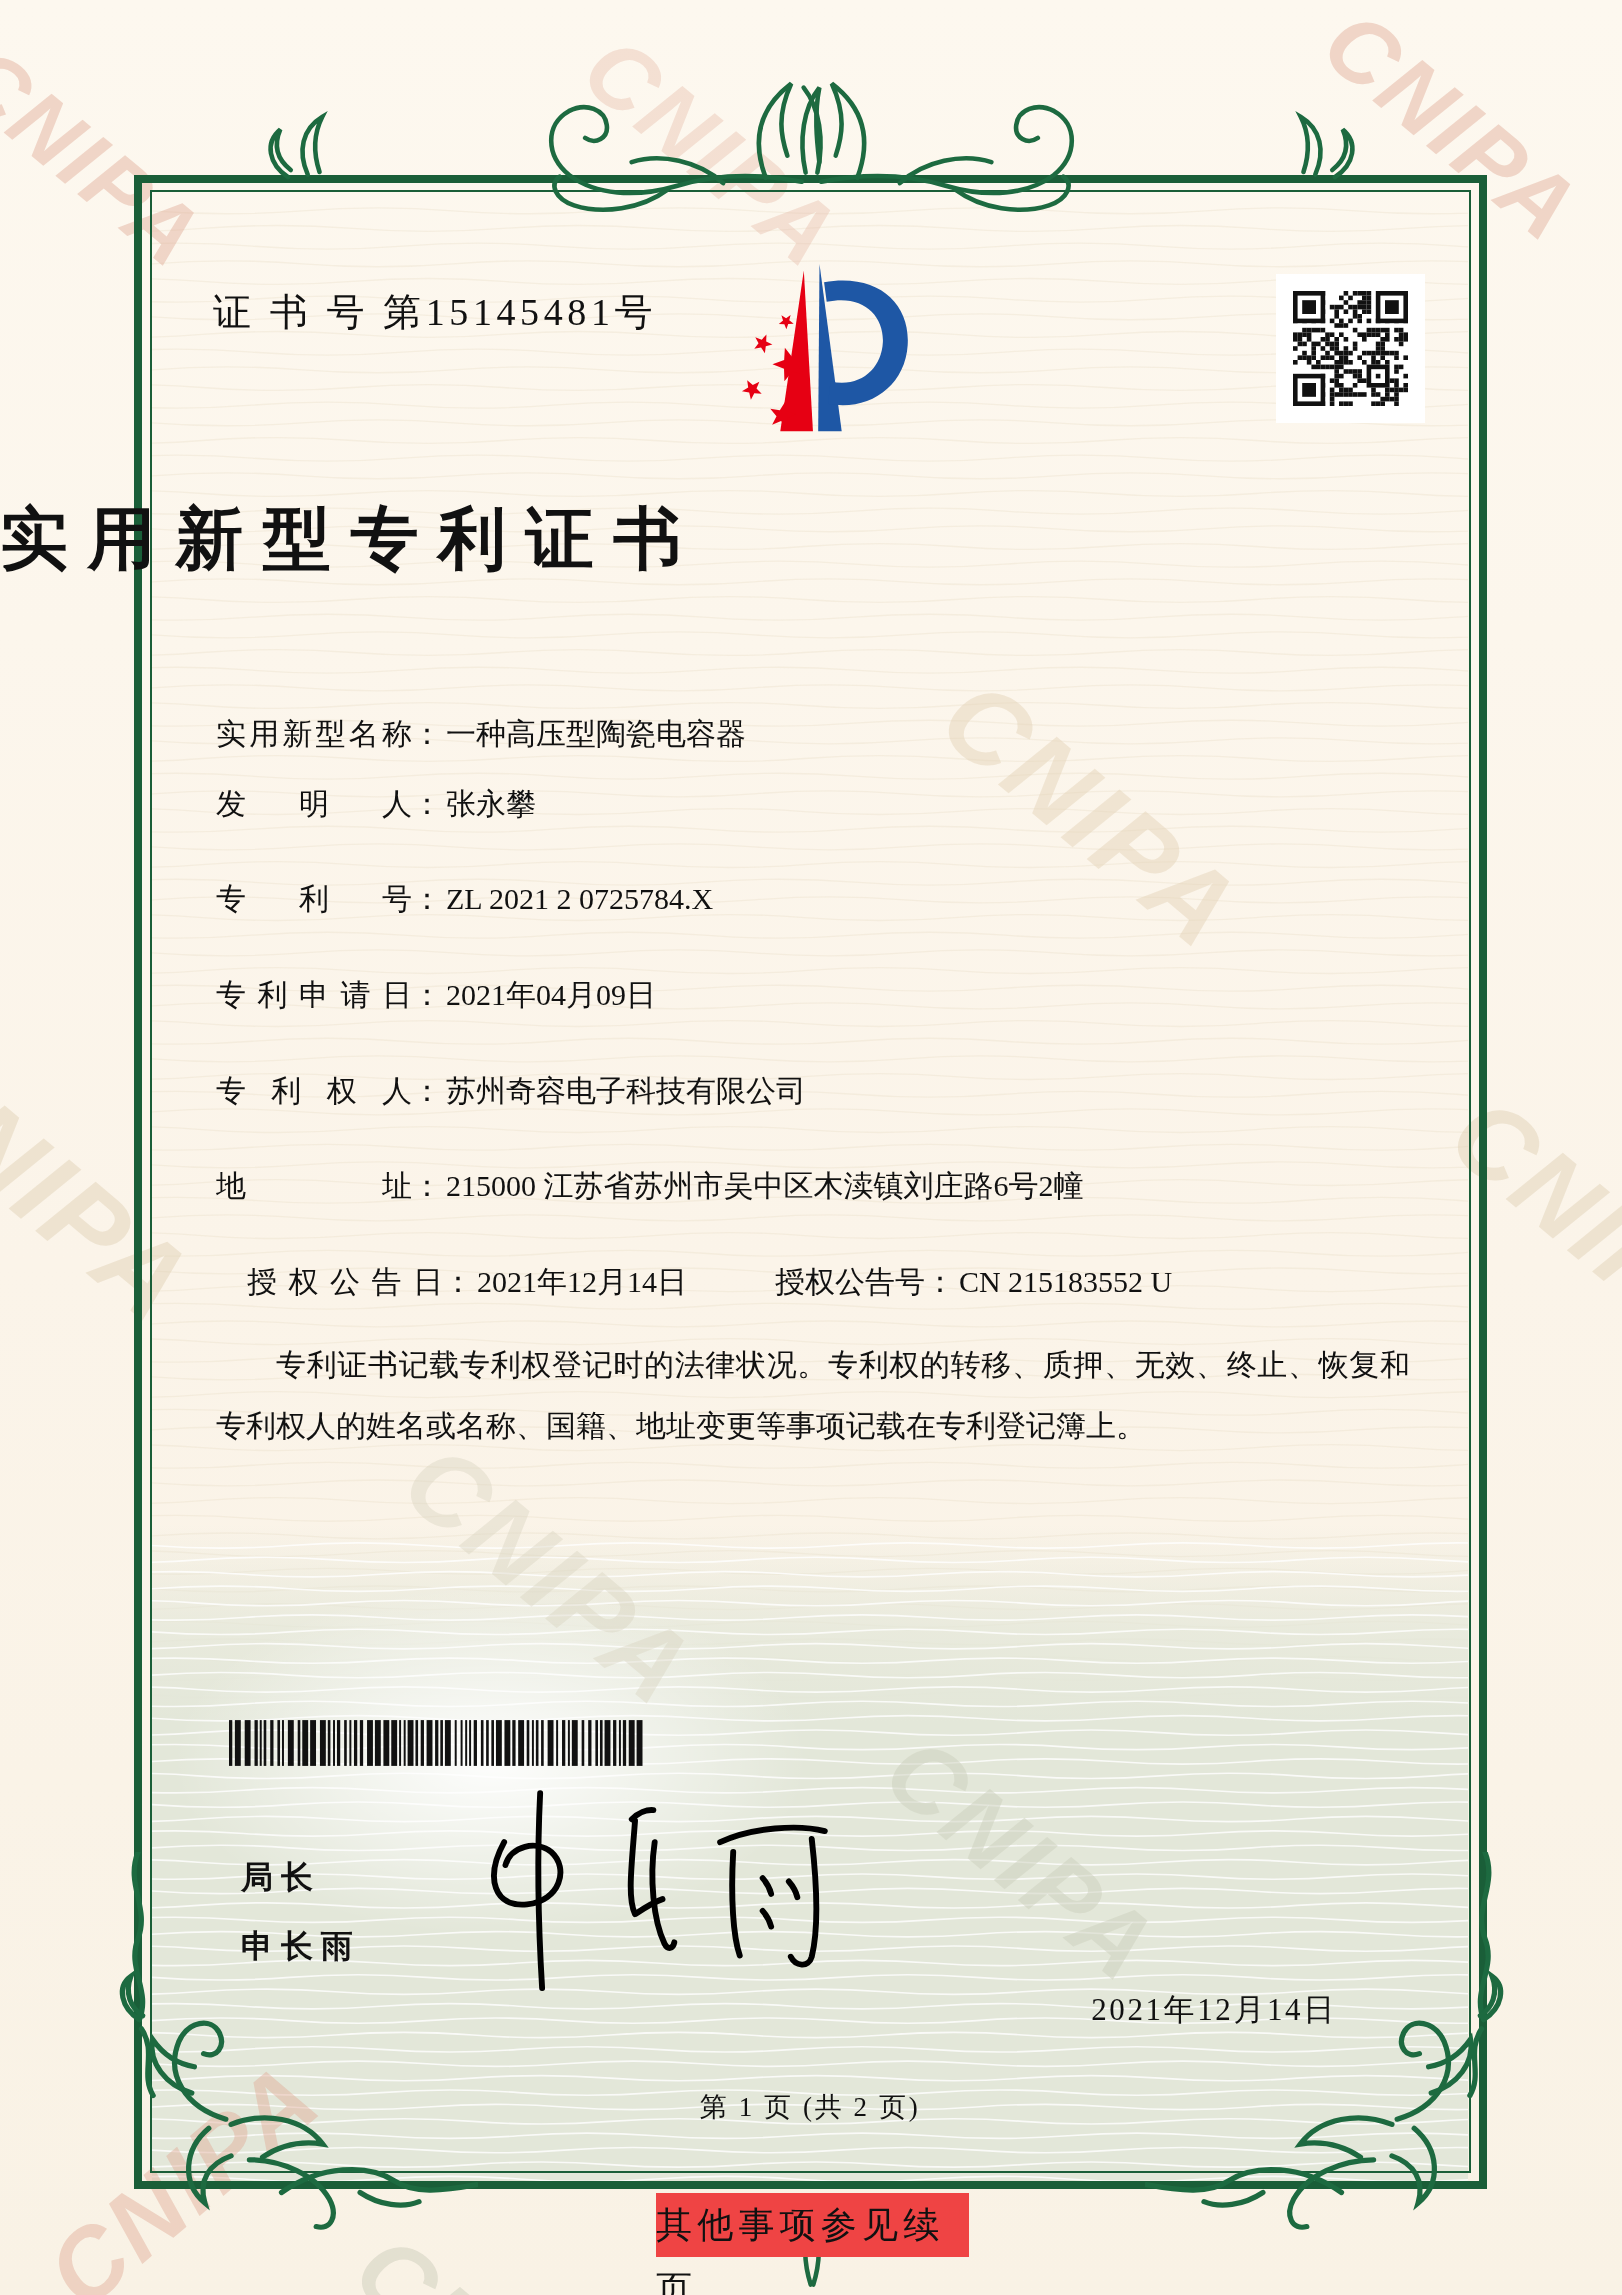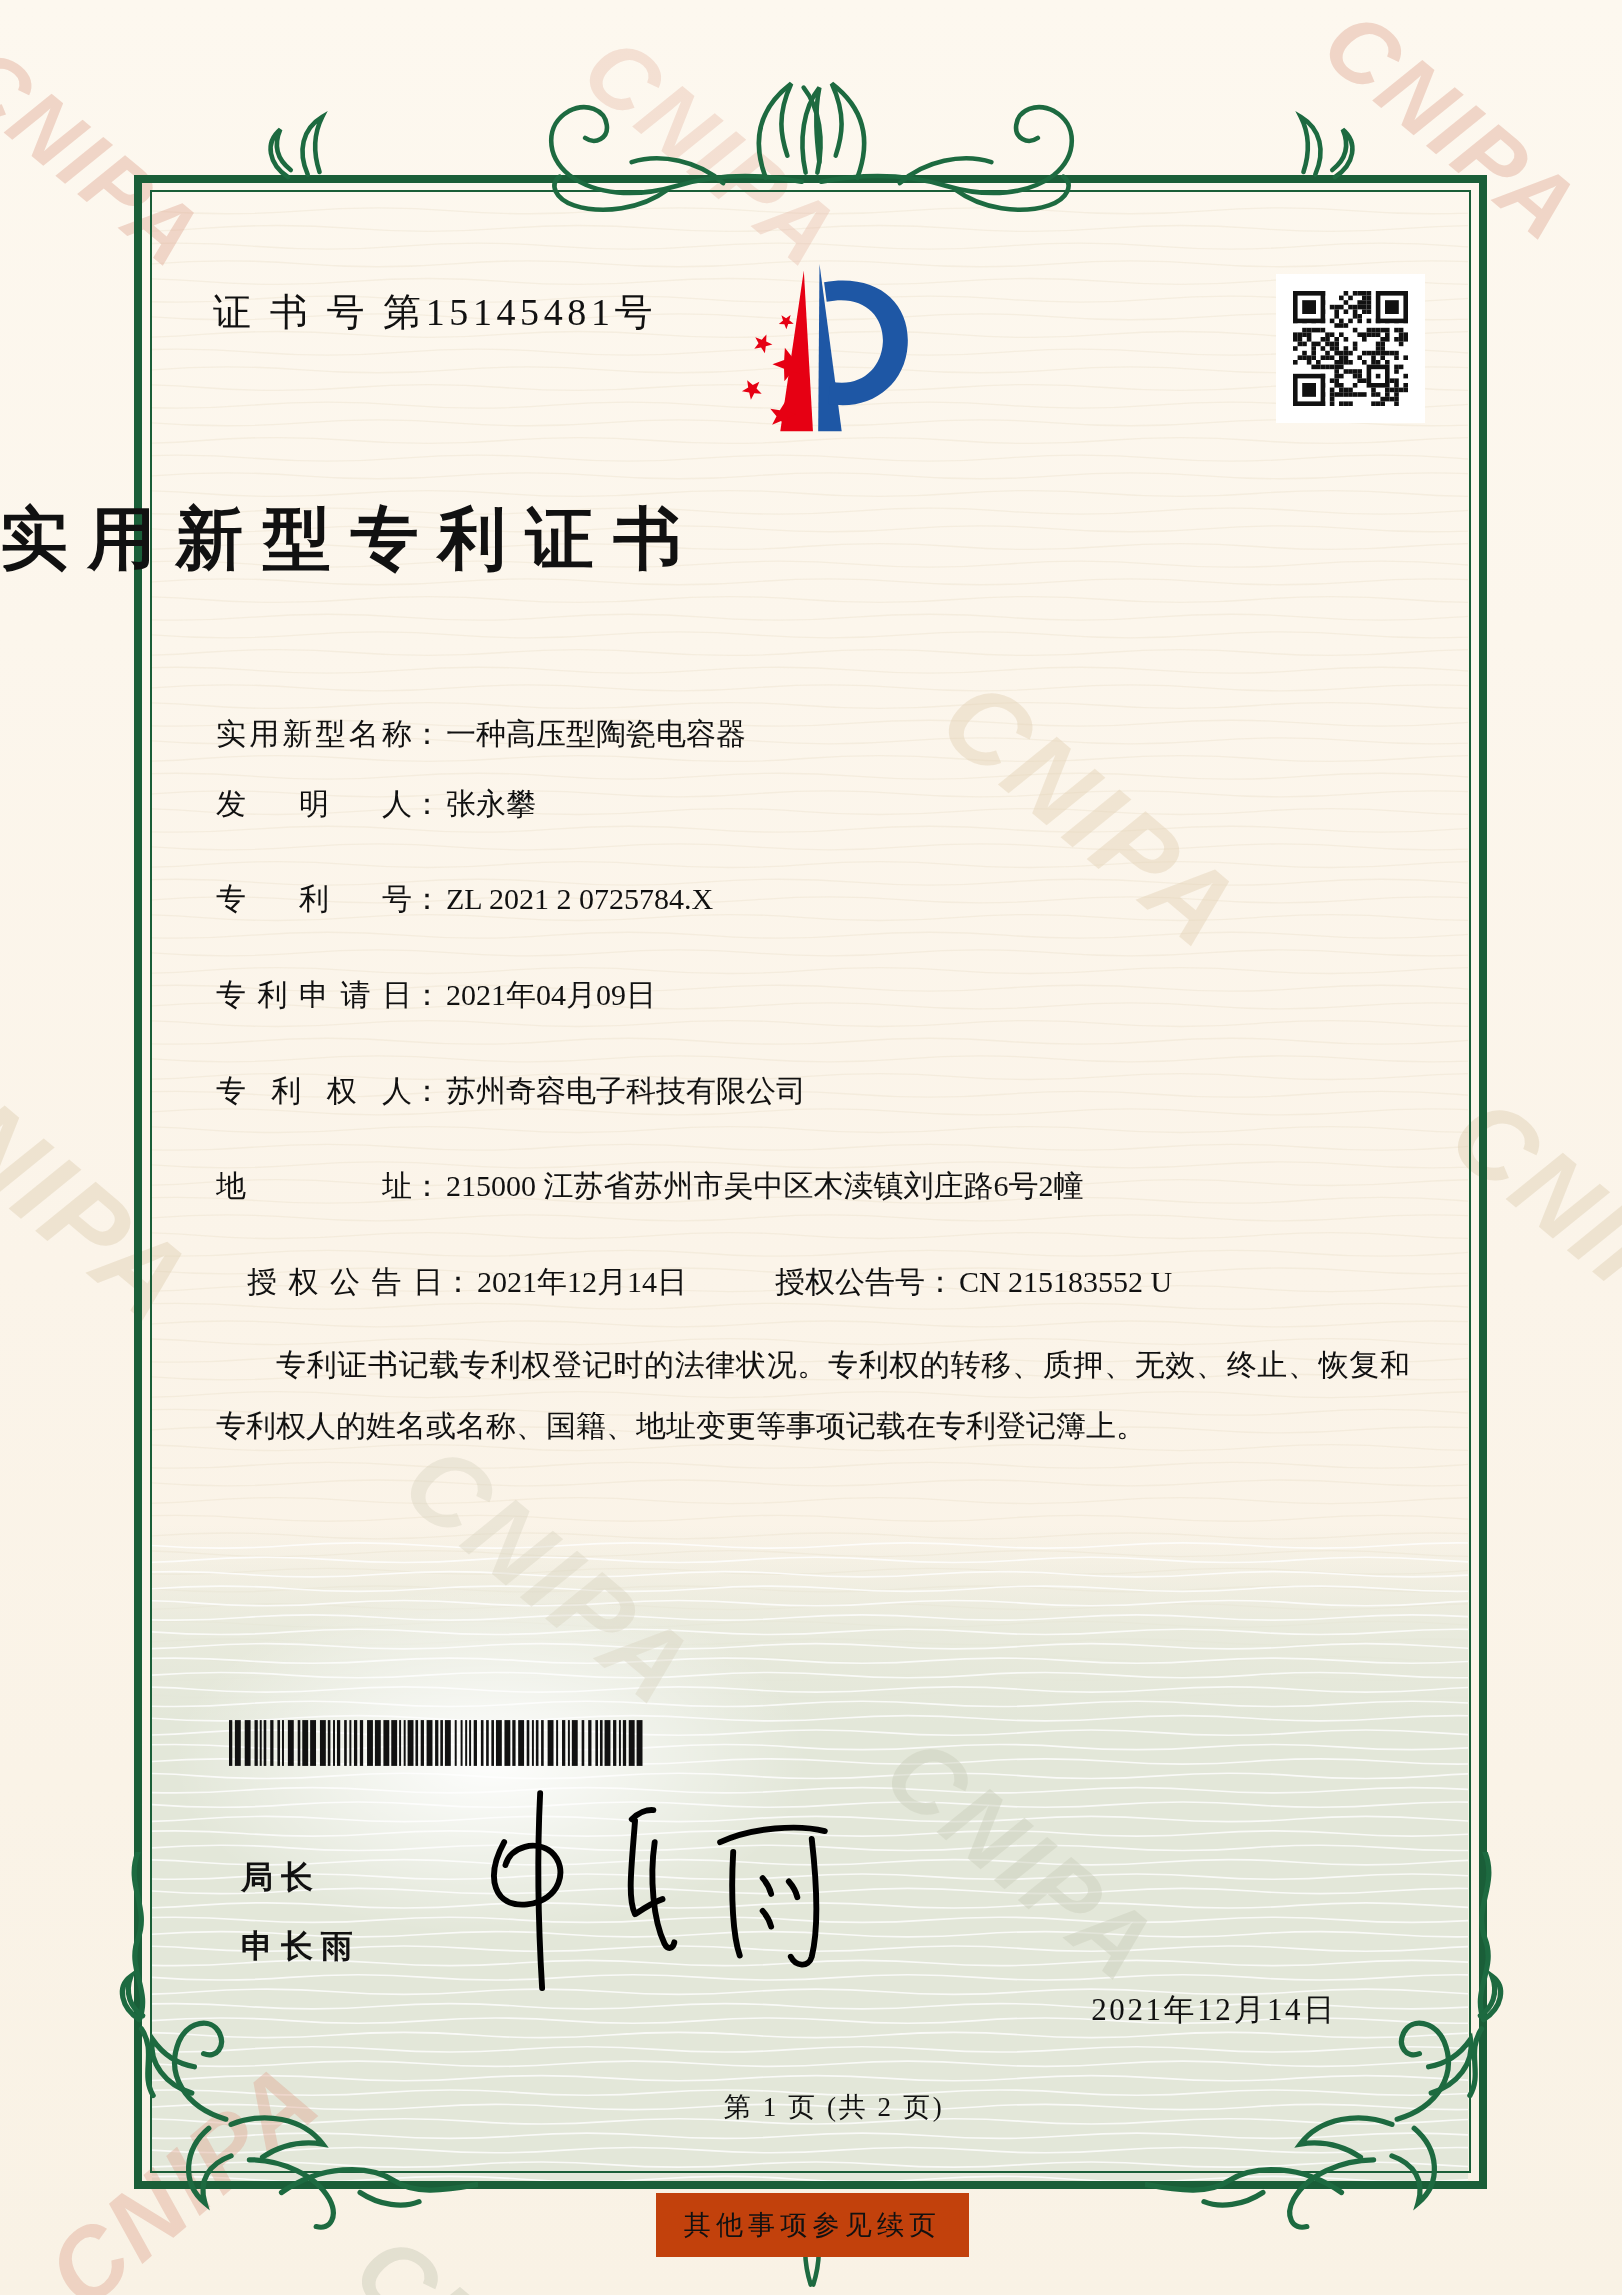--- a/index.html
+++ b/index.html
@@ -22,23 +22,23 @@
   
   .certno{left:213px;top:287px;font-size:38px;letter-spacing:4.6px;}
   .title{left:0;top:494px;width:1599px;text-align:left;font-size:68px;font-weight:bold;letter-spacing:19.6px;}
   .frow{left:216px;width:1230px;font-size:30px;white-space:nowrap;}
   .flabel{display:inline-block;width:196px;text-align:justify;text-align-last:justify;vertical-align:top;}
   .fsep{display:inline-block;margin-right:3.9px;}
   .paras{left:216px;top:1334px;width:1194px;font-size:30px;line-height:61px;text-align:justify;}
   .paras p{margin:0;text-indent:60px;}
   .signer{left:241px;font-size:32px;letter-spacing:7.9px;font-weight:bold;}
   .date{left:1060px;top:1989px;width:308px;text-align:center;font-size:31px;letter-spacing:2.6px;}
-  .pageinfo{left:152px;top:2089px;width:1316px;text-align:center;font-size:27px;letter-spacing:2.6px;margin-left:24px;}
-  .note-box{left:656px;top:2193px;width:313px;height:64px;background:#c2410c;
-      text-align:center;line-height:64px;font-size:27px;letter-spacing:5.2px;}
+  .pageinfo{left:152px;top:2089px;width:1316px;text-align:center;font-size:27px;letter-spacing:2.6px;}
+  .note-box{left:656px;top:2193px;width:313px;height:64px;background:#ef4444;
+      line-height:64px;font-size:36px;letter-spacing:5.2px;}
   .qr-box{left:1276px;top:274px;width:149px;height:149px;background:#ffffff;}
 </style>
 </head>
 <body>
 
 <svg id="waves-cream" class="abs" style="left:152px;top:193px;" width="1316" height="1987" viewBox="0 0 2011 3036">
     <path d="M-230 27 q 115 -9 230 0 t 230 0 t 230 0 t 230 0 t 230 0 t 230 0 t 230 0 t 230 0 t 230 0 t 230 0 t 230 0 t 230 0" fill="none" stroke="#e9ddc6" stroke-width="2" opacity="0.35"></path>
     <path d="M-153.33333333333331 54 q 115 9 230 0 t 230 0 t 230 0 t 230 0 t 230 0 t 230 0 t 230 0 t 230 0 t 230 0 t 230 0 t 230 0 t 230 0" fill="none" stroke="#e9ddc6" stroke-width="2" opacity="0.35"></path>
     <path d="M-76.66666666666666 81 q 115 -9 230 0 t 230 0 t 230 0 t 230 0 t 230 0 t 230 0 t 230 0 t 230 0 t 230 0 t 230 0 t 230 0 t 230 0" fill="none" stroke="#e9ddc6" stroke-width="2" opacity="0.35"></path>
     <path d="M-230 108 q 115 9 230 0 t 230 0 t 230 0 t 230 0 t 230 0 t 230 0 t 230 0 t 230 0 t 230 0 t 230 0 t 230 0 t 230 0" fill="none" stroke="#e9ddc6" stroke-width="2" opacity="0.35"></path>

